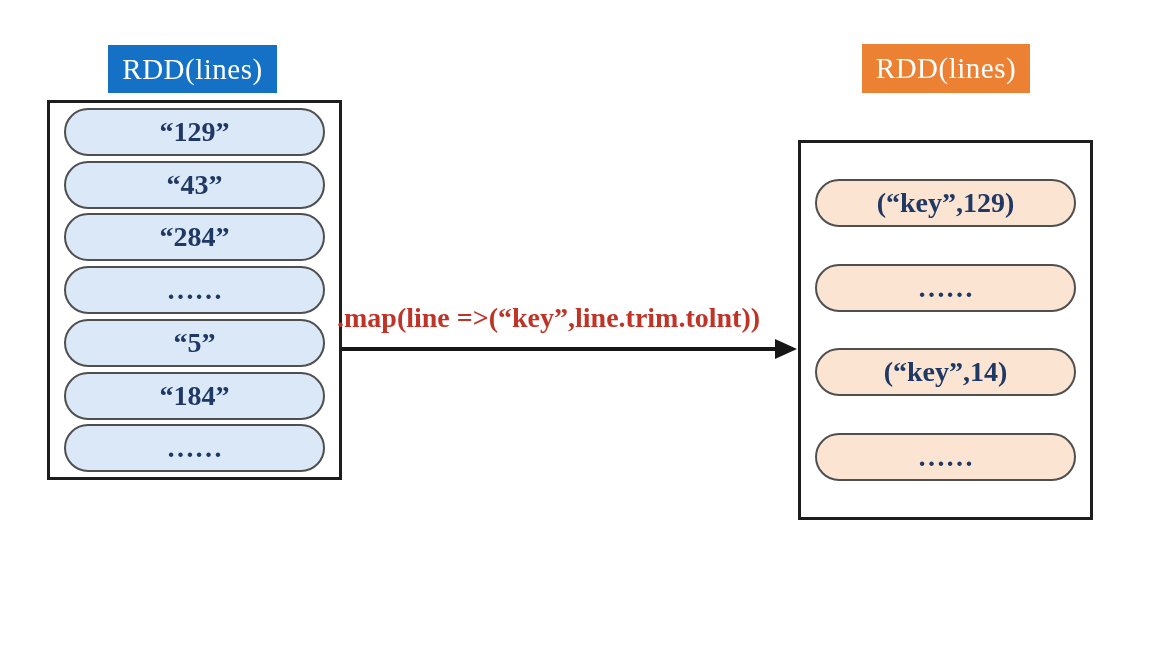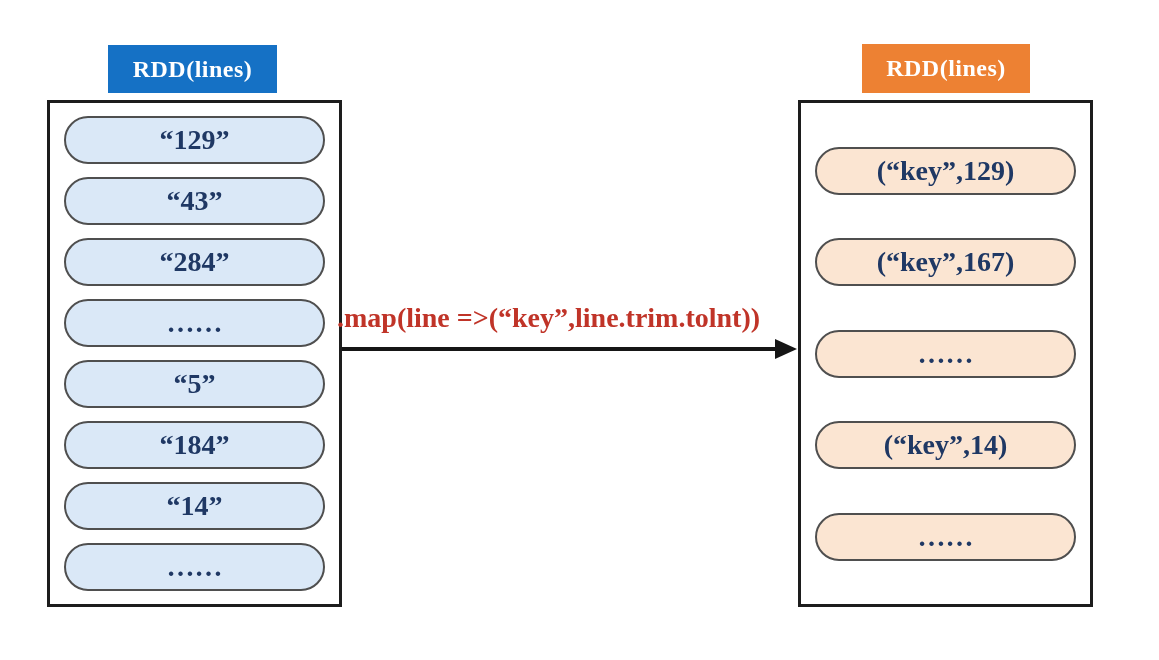--- a/index.html
+++ b/index.html
@@ -15,53 +15,53 @@
     overflow: hidden;
     font-family: "Liberation Serif", "DejaVu Serif", serif;
     font-weight: 700;
   }
   .hdr {
     position: absolute;
     display: flex;
     align-items: center;
     justify-content: center;
     color: #ffffff;
-    font-size: 24px;
-    font-weight: 700;
+    font-size: 29px;
+    font-weight: 400;
     letter-spacing: 0.5px;
   }
   .hdr-left {
     left: 108px;
     top: 45px;
     width: 169px;
     height: 48px;
     background: #1571c5;
   }
   .hdr-right {
     left: 862px;
     top: 44px;
     width: 168px;
     height: 49px;
     background: #ed8133;
   }
   .rdd-box {
     position: absolute;
     top: 100px;
     width: 295px;
-    height: 507px;
+    height: 380px;
     box-sizing: border-box;
     background: #ffffff;
     border: 3px solid #1d1d1d;
     display: flex;
     flex-direction: column;
     justify-content: space-evenly;
     padding: 0 14px;
   }
   .box-left  { left: 47px; }
-  .box-right { left: 798px; }
+  .box-right { left: 798px; margin-top: 40px; }
   .pill {
     height: 48px;
     box-sizing: border-box;
     border: 2.5px solid #4f4f4f;
     border-radius: 24px;
     display: flex;
     align-items: center;
     justify-content: center;
     color: #1f3864;
     font-size: 28px;
@@ -107,27 +107,25 @@
 
   <div class="hdr hdr-right">RDD(lines)</div>
 
   <div class="rdd-box box-left">
     <div class="pill pill-left">“129”</div>
     <div class="pill pill-left">“43”</div>
     <div class="pill pill-left">“284”</div>
     <div class="pill pill-left">……</div>
     <div class="pill pill-left">“5”</div>
     <div class="pill pill-left">“184”</div>
-    <div class="pill pill-left">“14”</div>
     <div class="pill pill-left">……</div>
   </div>
 
   <div class="rdd-box box-right">
     <div class="pill pill-right">(“key”,129)</div>
-    <div class="pill pill-right">(“key”,167)</div>
     <div class="pill pill-right">……</div>
     <div class="pill pill-right">(“key”,14)</div>
     <div class="pill pill-right">……</div>
   </div>
 
   <div class="code-label">.map(line =&gt;(“key”,line.trim.tolnt))</div>
 
   <div class="arrow-line"></div>
   <div class="arrow-head"></div>
 

